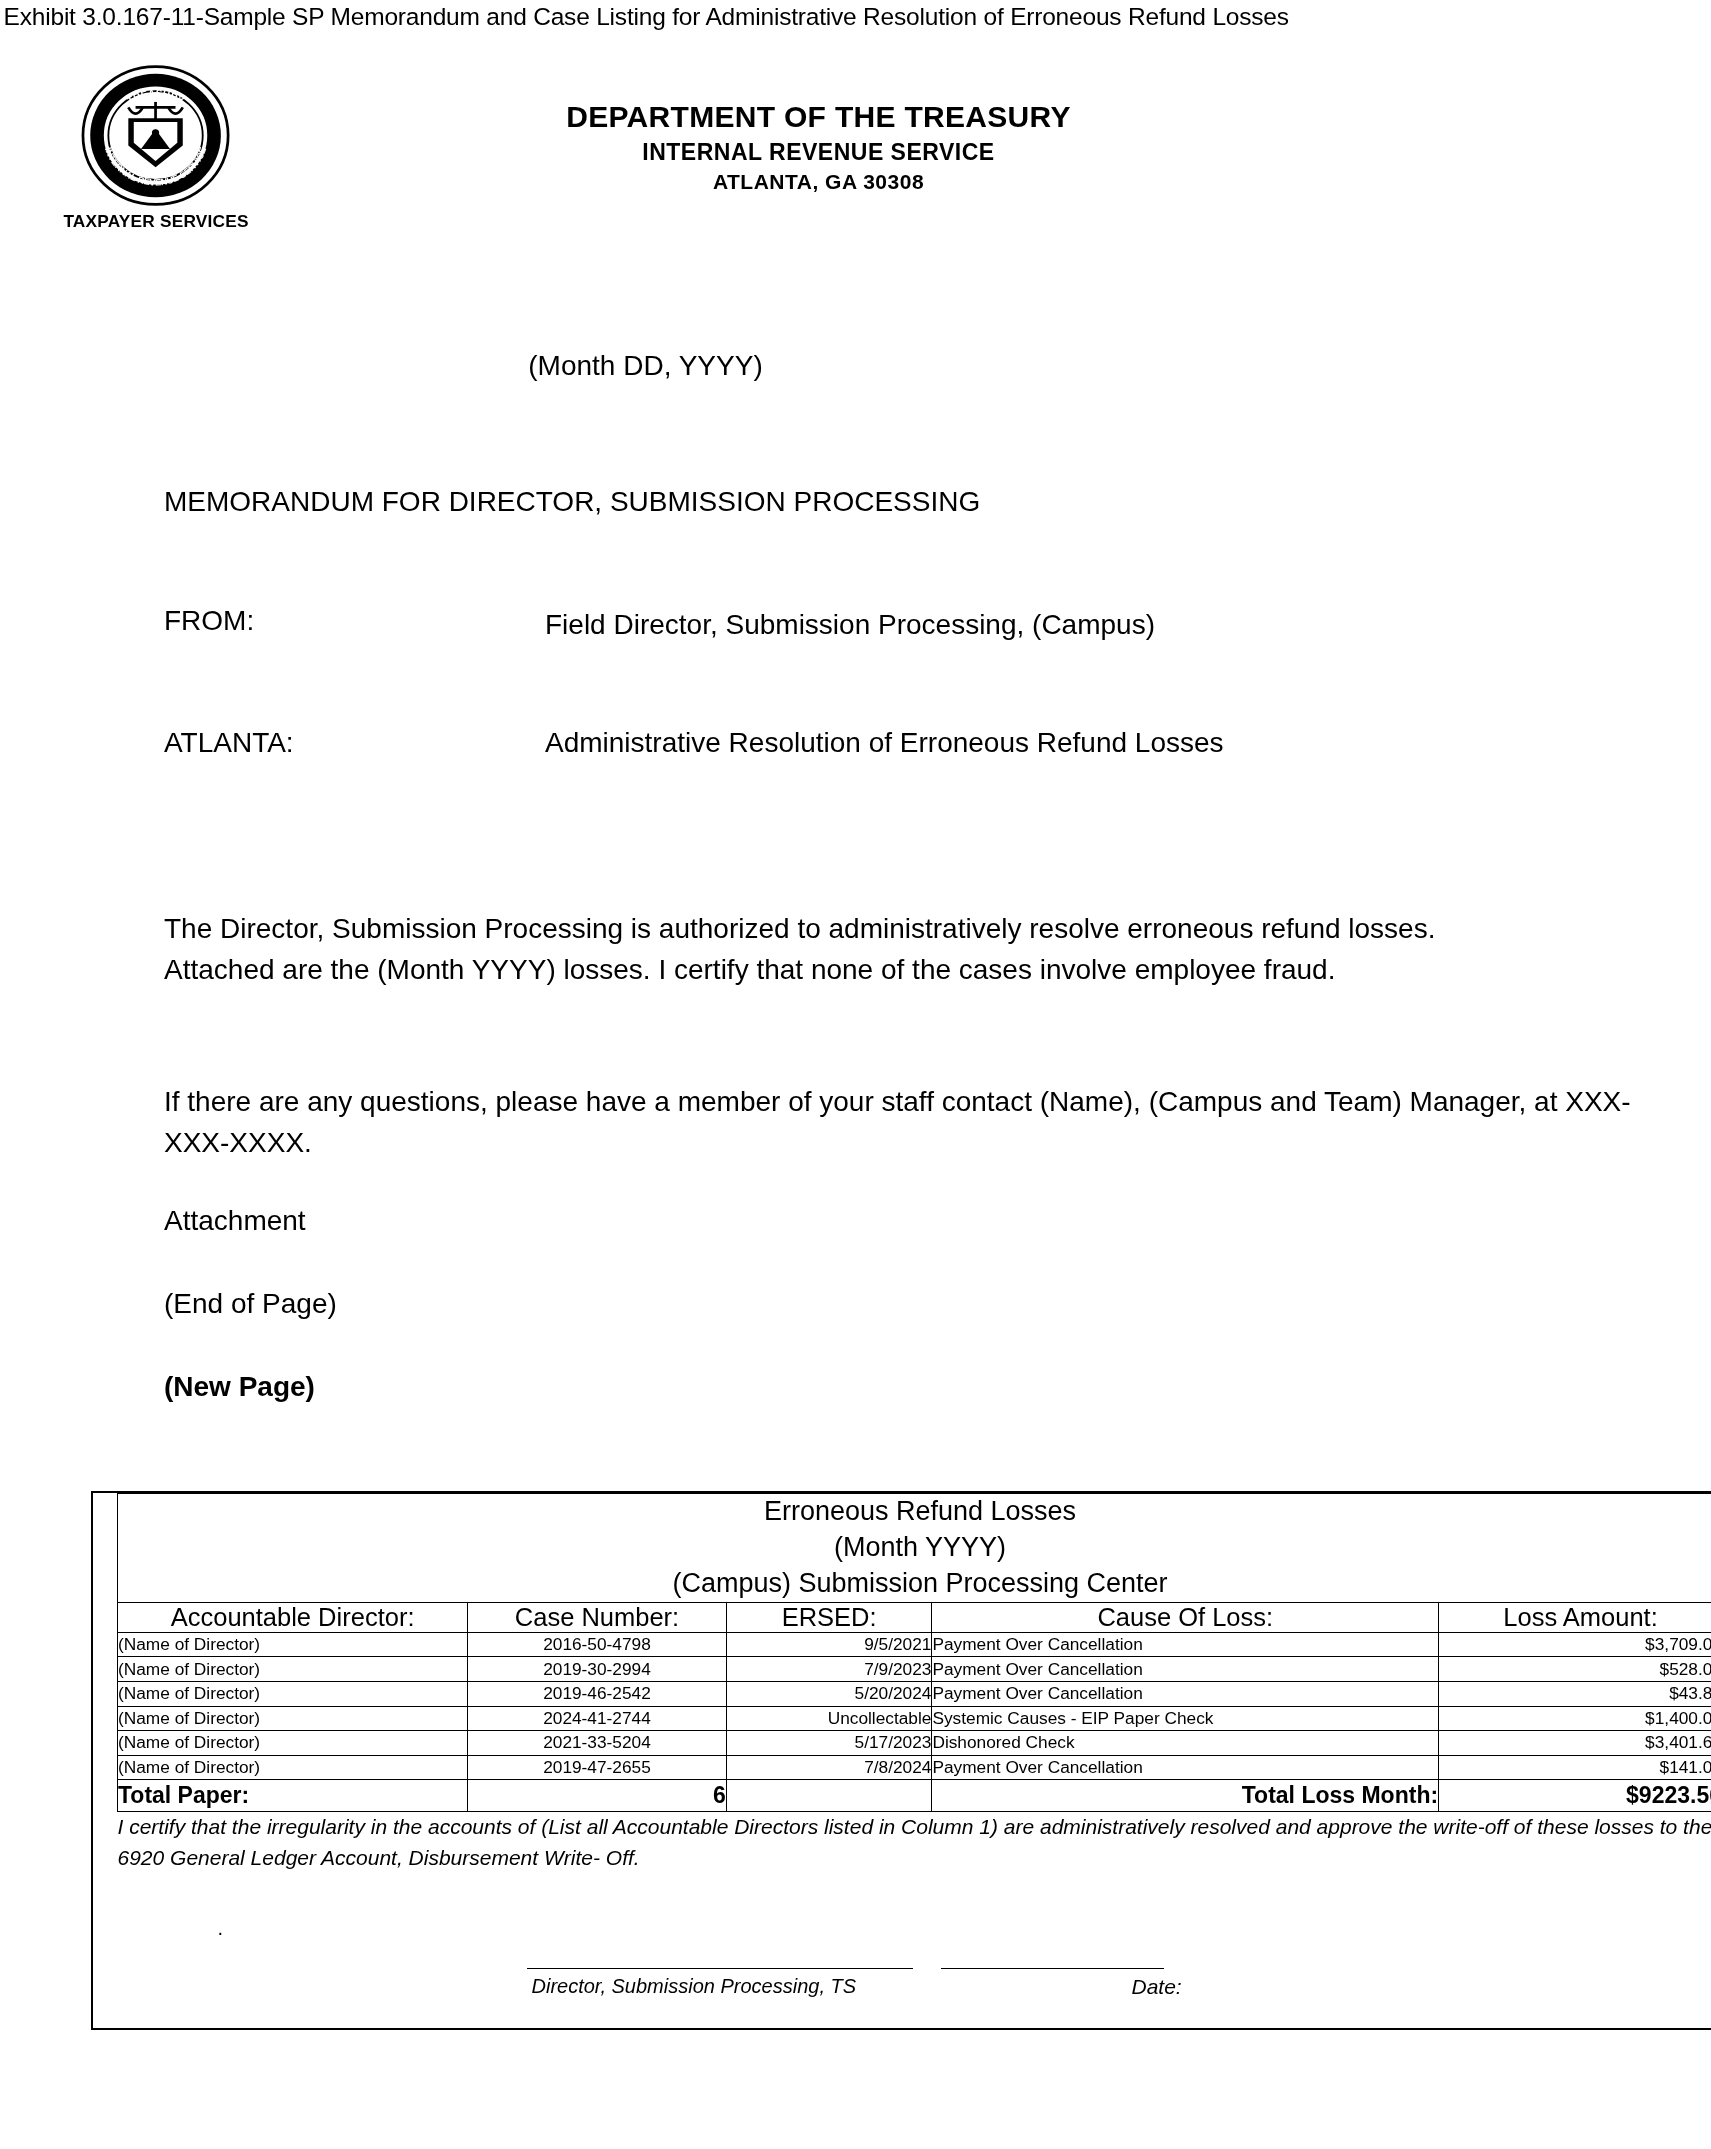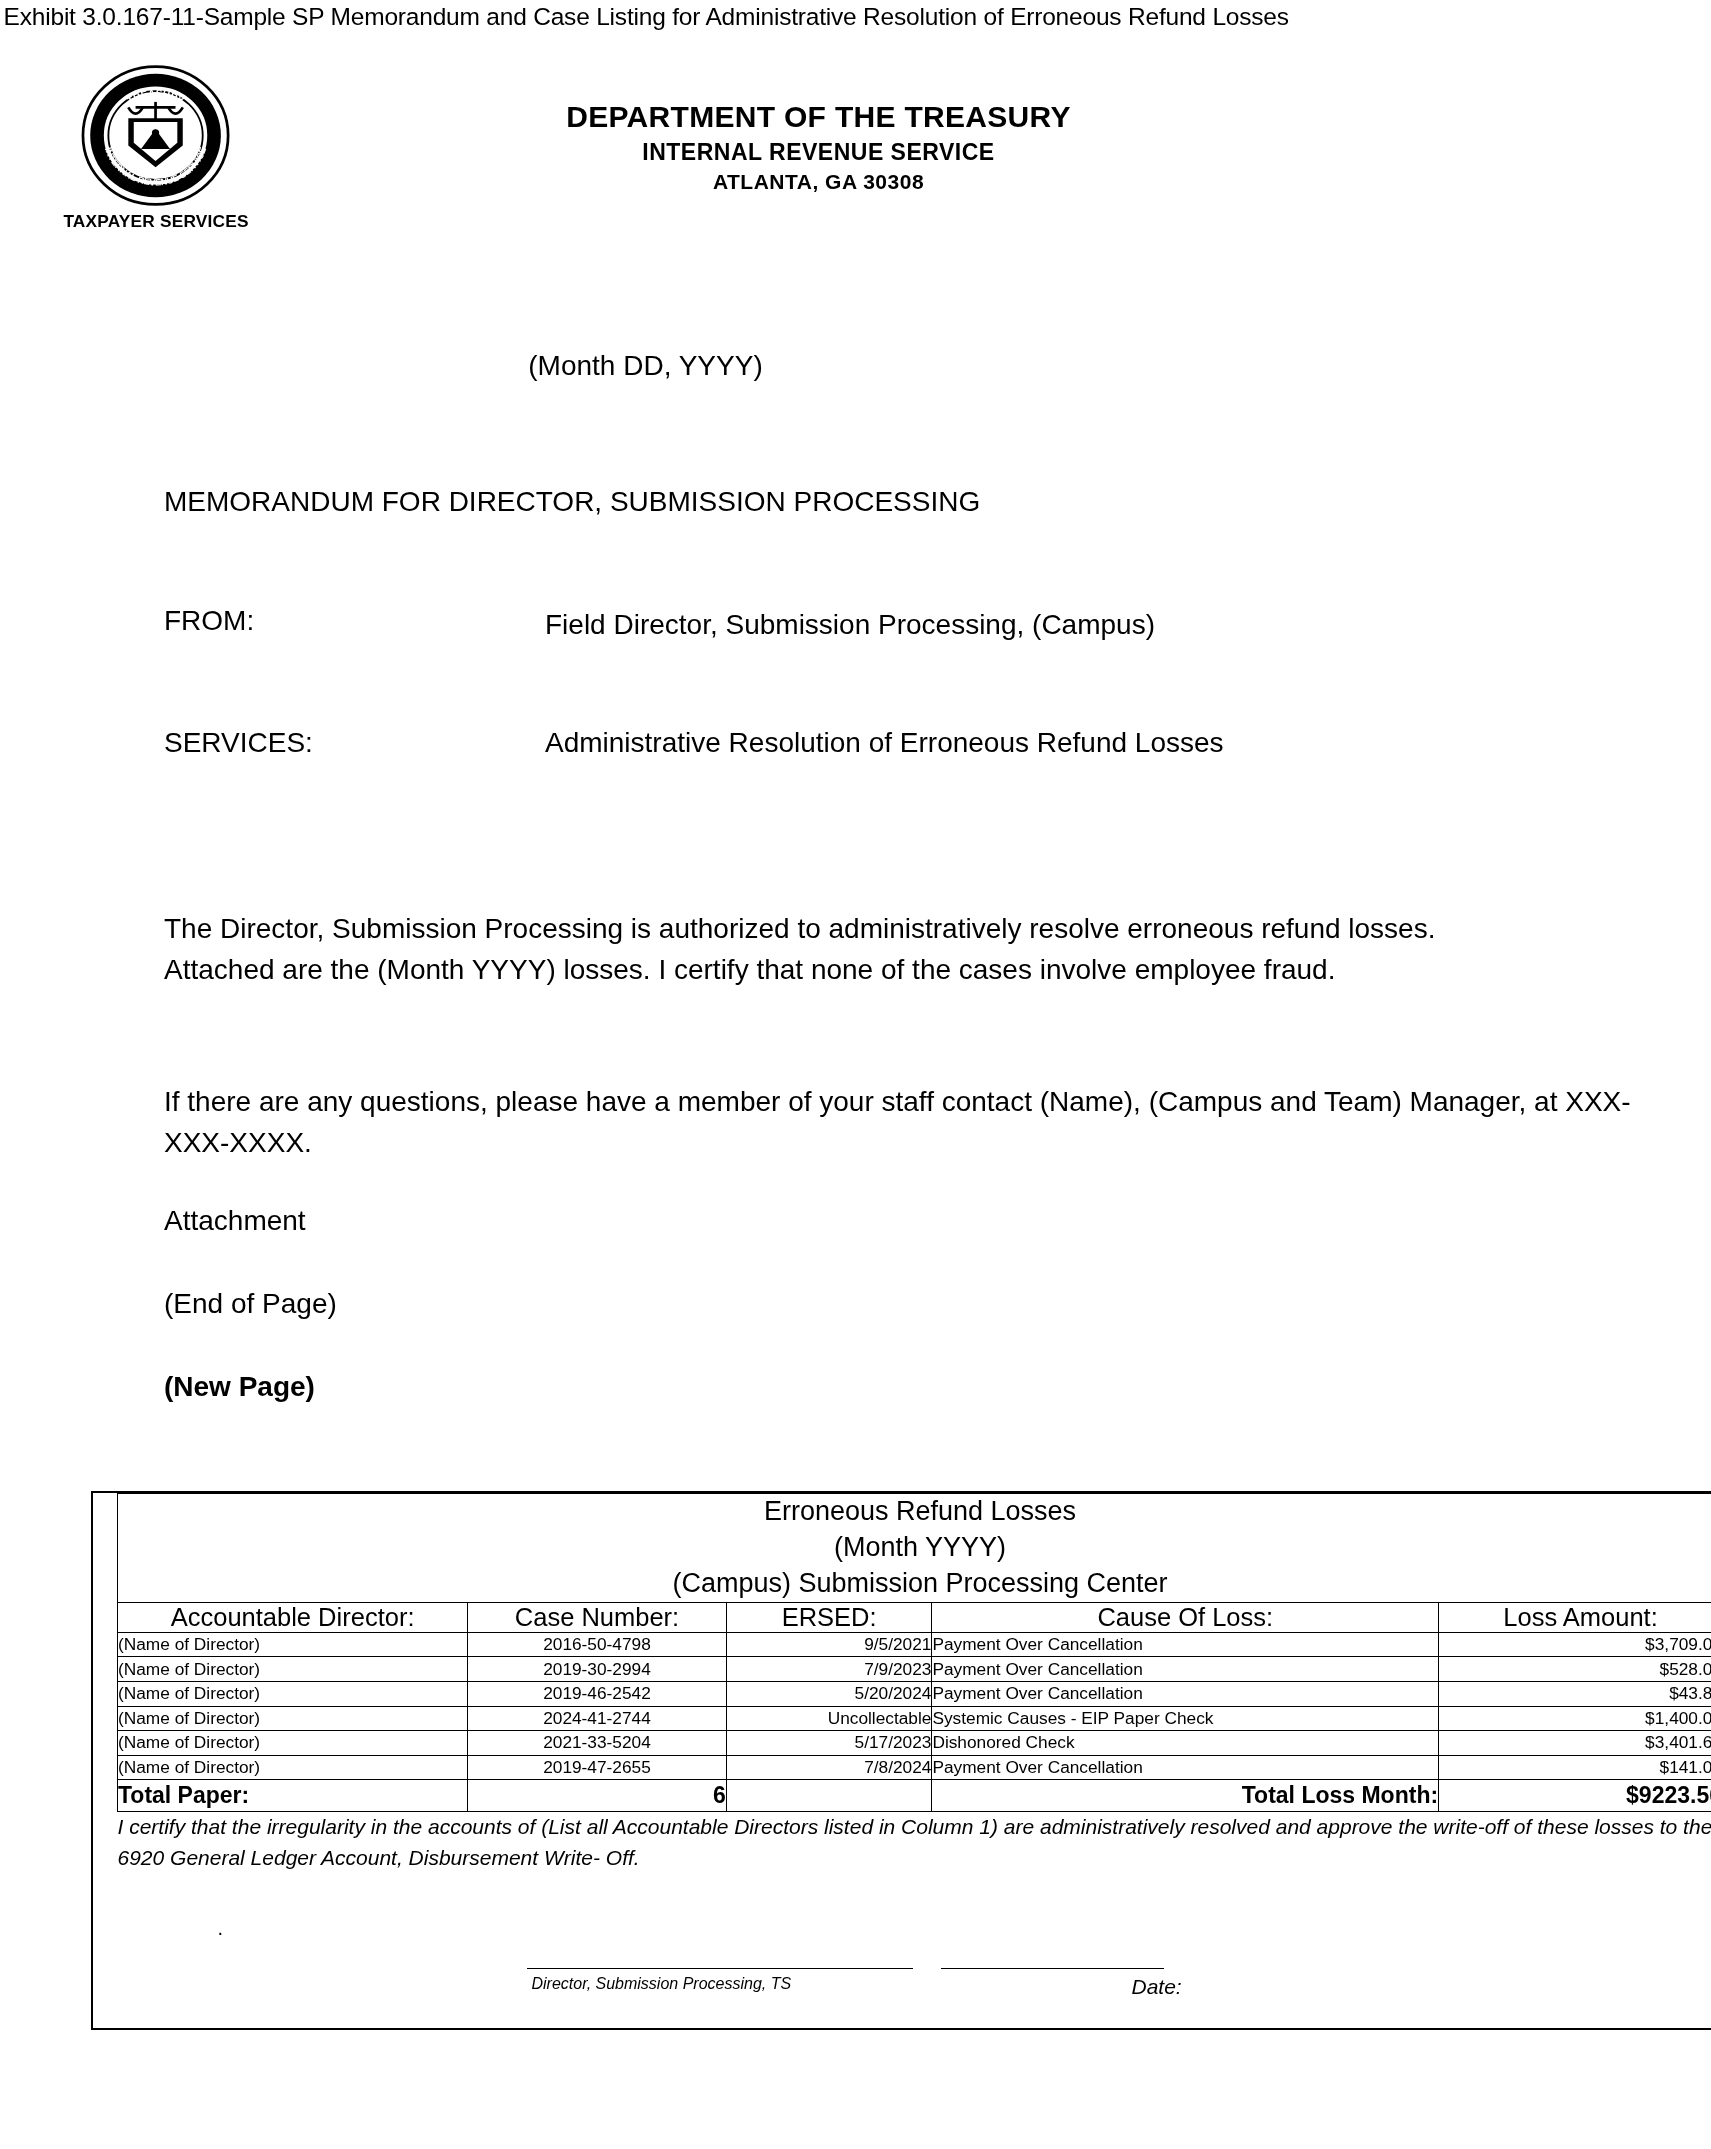--- a/index.html
+++ b/index.html
@@ -232,21 +232,21 @@
     position: absolute;
     left: 823px;
     top: 95px;
     width: 223px;
     border-bottom: 1.8px solid #000;
   }
   .sig-label-1 {
     position: absolute;
     left: 414px;
     top: 102px;
-    font-size: 16px;
+    font-size: 20px;
     font-style: italic;
   }
   .sig-label-2 {
     position: absolute;
     left: 1014px;
     top: 102px;
     font-size: 21px;
     font-style: italic;
   }
 </style>
@@ -294,21 +294,21 @@
   </div>
 
   <div class="date-line">(Month DD, YYYY)</div>
   <div class="memo-for">MEMORANDUM FOR DIRECTOR, SUBMISSION PROCESSING</div>
 
   <div class="row-from-label">FROM:</div>
   <div class="row-from-value">
     <div>Field Director, Submission Processing, (Campus)</div>
   </div>
 
-  <div class="row-subject-label">SERVICES:</div>
+  <div class="row-subject-label">ATLANTA:</div>
   <div class="row-subject-value">Administrative Resolution of Erroneous Refund Losses</div>
 
   <div class="para1">The Director, Submission Processing is authorized to administratively resolve erroneous refund losses.  Attached are the (Month YYYY) losses. I certify that none of the cases involve employee fraud.</div>
   <div class="para2">If there are any questions, please have a member of your staff contact (Name), (Campus and Team) Manager, at XXX-XXX-XXXX.</div>
   <div class="attachment">Attachment</div>
   <div class="endpage">(End of Page)</div>
   <div class="newpage">(New Page)</div>
 
   <div class="tbl-wrap">
     <table class="losses">

